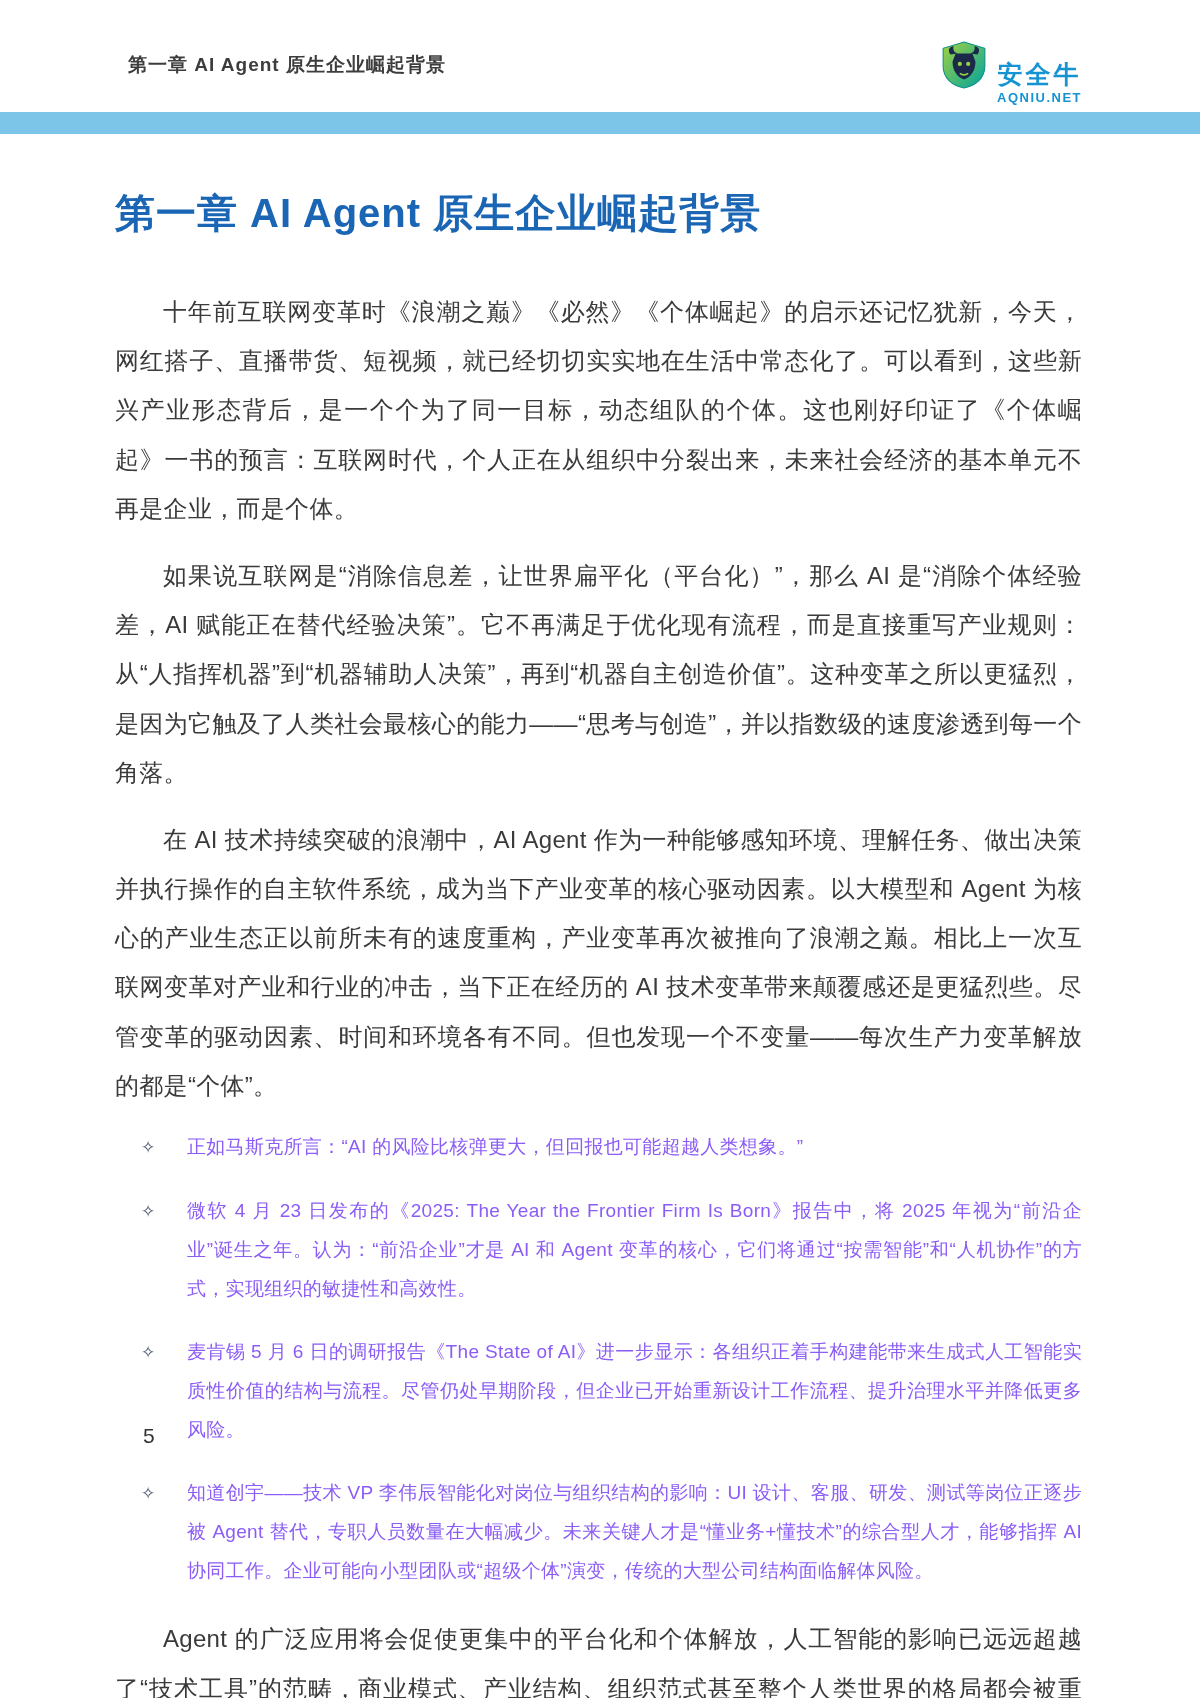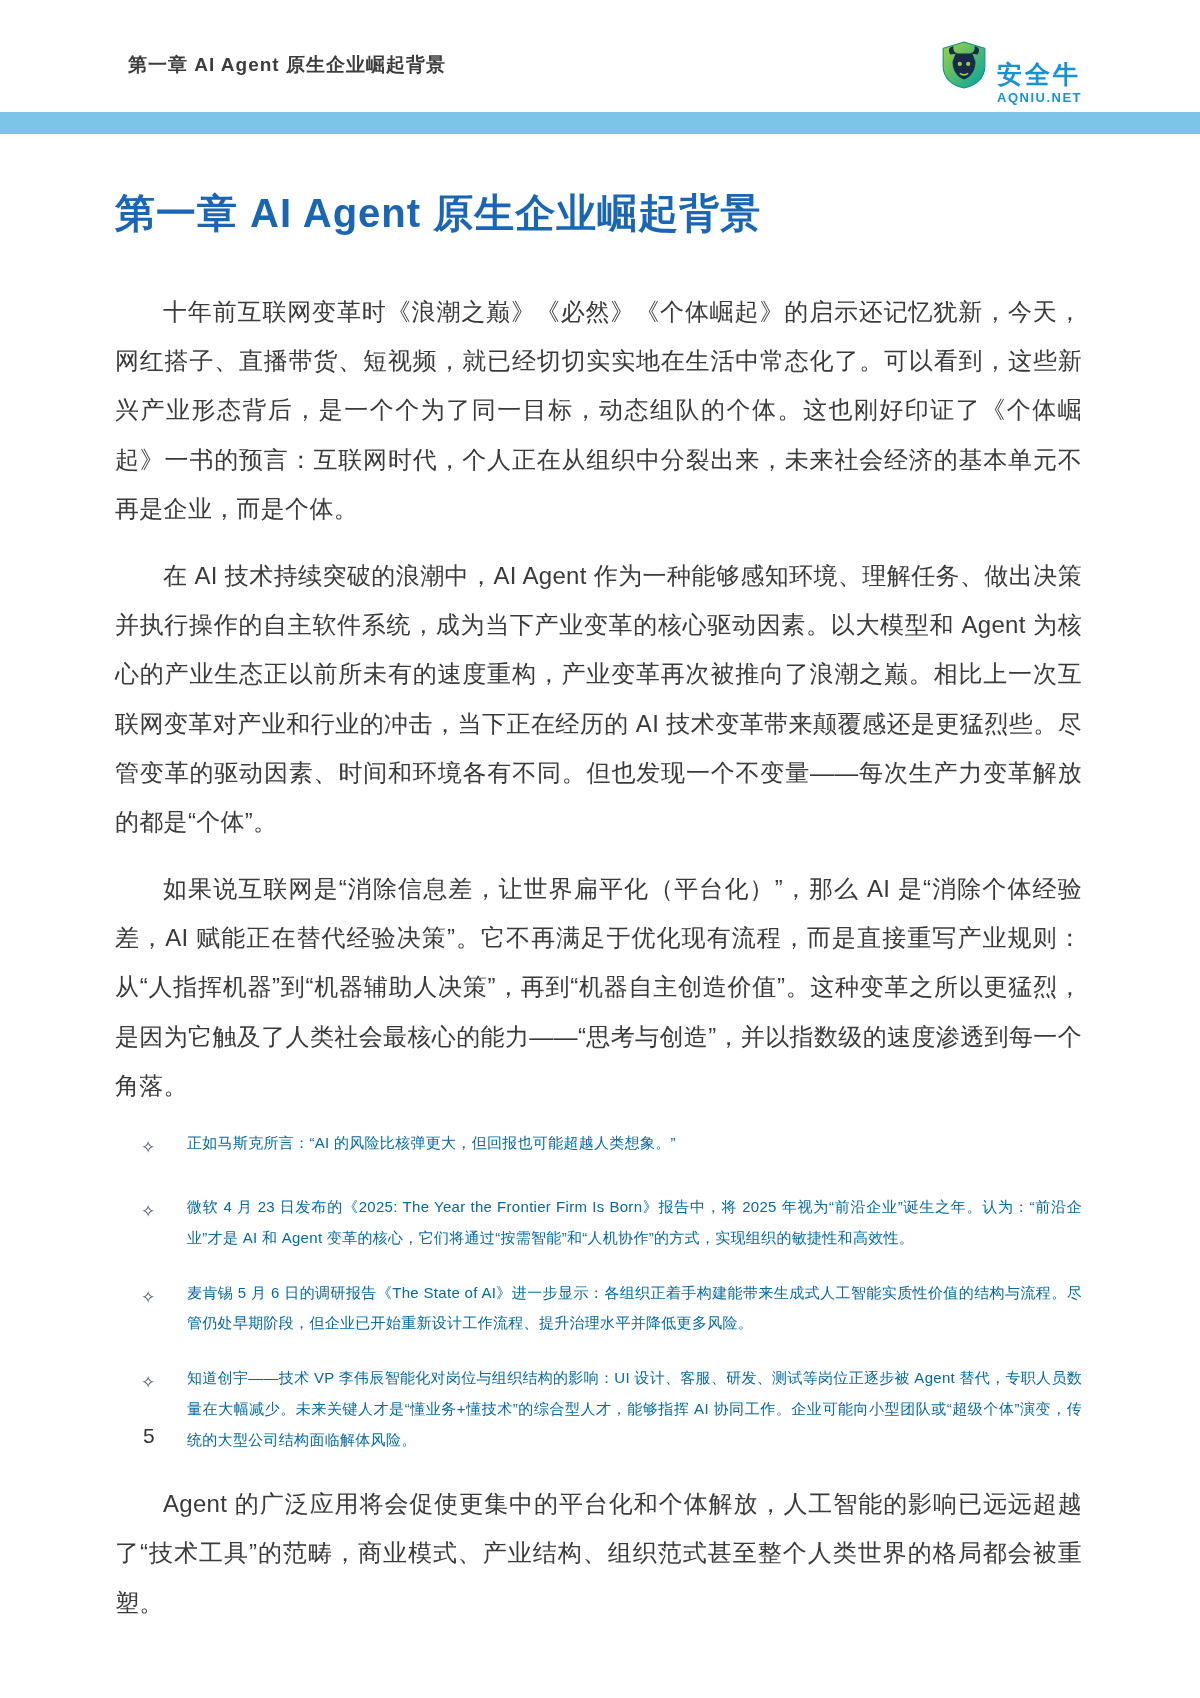--- a/index.html
+++ b/index.html
@@ -25,21 +25,21 @@
     padding:18px 118px 0 128px;
   }
   .header-chapter {
     font-size:19px;
     font-weight:bold;
     color:#3d3d3d;
     letter-spacing:1px;
   }
   .logo { display:flex; align-items:center; gap:9px; }
   .logo-shield { width:48px; height:48px; flex:none; }
-  .logo-text { display:flex; flex-direction:column; align-items:flex-start;margin-top:36px; }
+  .logo-text { display:flex; flex-direction:column; align-items:center;margin-top:36px; }
   .logo-name {
     font-size:25px;
     font-weight:bold;
     color:#1593d2;
     letter-spacing:3px;
     line-height:1.1;
   }
   .logo-domain {
     font-size:13px;
     font-weight:bold;
@@ -84,24 +84,24 @@
   }
   .bullet-marker {
     flex:none;
     width:46px;
     font-size:17px;
     color:#44506b;
     line-height:40px;
   }
   .bullet-text {
     flex:1;
-    font-size:15px;
+    font-size:19px;
     line-height:2.05;
     text-align:justify;
-    color:#0369a1;
+    color:#8b5cf6;
     letter-spacing:0.3px;
   }
   .closing { margin-top:10px; }
   .page-number {
     position:absolute;
     left:143px;
     top:1424px;
     font-size:21px;
     color:#333333;
   }
@@ -140,23 +140,23 @@
   </header>
 
   <div class="band"></div>
 
   <main class="content">
 
     <h1 class="doc-title">第一章 AI Agent 原生企业崛起背景</h1>
 
     <p class="para">十年前互联网变革时《浪潮之巅》《必然》《个体崛起》的启示还记忆犹新，今天，网红搭子、直播带货、短视频，就已经切切实实地在生活中常态化了。可以看到，这些新兴产业形态背后，是一个个为了同一目标，动态组队的个体。这也刚好印证了《个体崛起》一书的预言：互联网时代，个人正在从组织中分裂出来，未来社会经济的基本单元不再是企业，而是个体。</p>
 
+    <p class="para">如果说互联网是“消除信息差，让世界扁平化（平台化）”，那么 AI 是“消除个体经验差，AI 赋能正在替代经验决策”。它不再满足于优化现有流程，而是直接重写产业规则：从“人指挥机器”到“机器辅助人决策”，再到“机器自主创造价值”。这种变革之所以更猛烈，是因为它触及了人类社会最核心的能力——“思考与创造”，并以指数级的速度渗透到每一个角落。</p>
+
     <p class="para">在 AI 技术持续突破的浪潮中，AI Agent 作为一种能够感知环境、理解任务、做出决策并执行操作的自主软件系统，成为当下产业变革的核心驱动因素。以大模型和 Agent 为核心的产业生态正以前所未有的速度重构，产业变革再次被推向了浪潮之巅。相比上一次互联网变革对产业和行业的冲击，当下正在经历的 AI 技术变革带来颠覆感还是更猛烈些。尽管变革的驱动因素、时间和环境各有不同。但也发现一个不变量——每次生产力变革解放的都是“个体”。</p>
-
-    <p class="para">如果说互联网是“消除信息差，让世界扁平化（平台化）”，那么 AI 是“消除个体经验差，AI 赋能正在替代经验决策”。它不再满足于优化现有流程，而是直接重写产业规则：从“人指挥机器”到“机器辅助人决策”，再到“机器自主创造价值”。这种变革之所以更猛烈，是因为它触及了人类社会最核心的能力——“思考与创造”，并以指数级的速度渗透到每一个角落。</p>
 
     <ul class="bullet-list">
       <li class="bullet-item">
         <span class="bullet-marker">✧</span>
         <span class="bullet-text">正如马斯克所言：“AI 的风险比核弹更大，但回报也可能超越人类想象。”</span>
       </li>
       <li class="bullet-item">
         <span class="bullet-marker">✧</span>
         <span class="bullet-text">微软 4 月 23 日发布的《2025: The Year the Frontier Firm Is Born》报告中，将 2025 年视为“前沿企业”诞生之年。认为：“前沿企业”才是 AI 和 Agent 变革的核心，它们将通过“按需智能”和“人机协作”的方式，实现组织的敏捷性和高效性。</span>
       </li>

